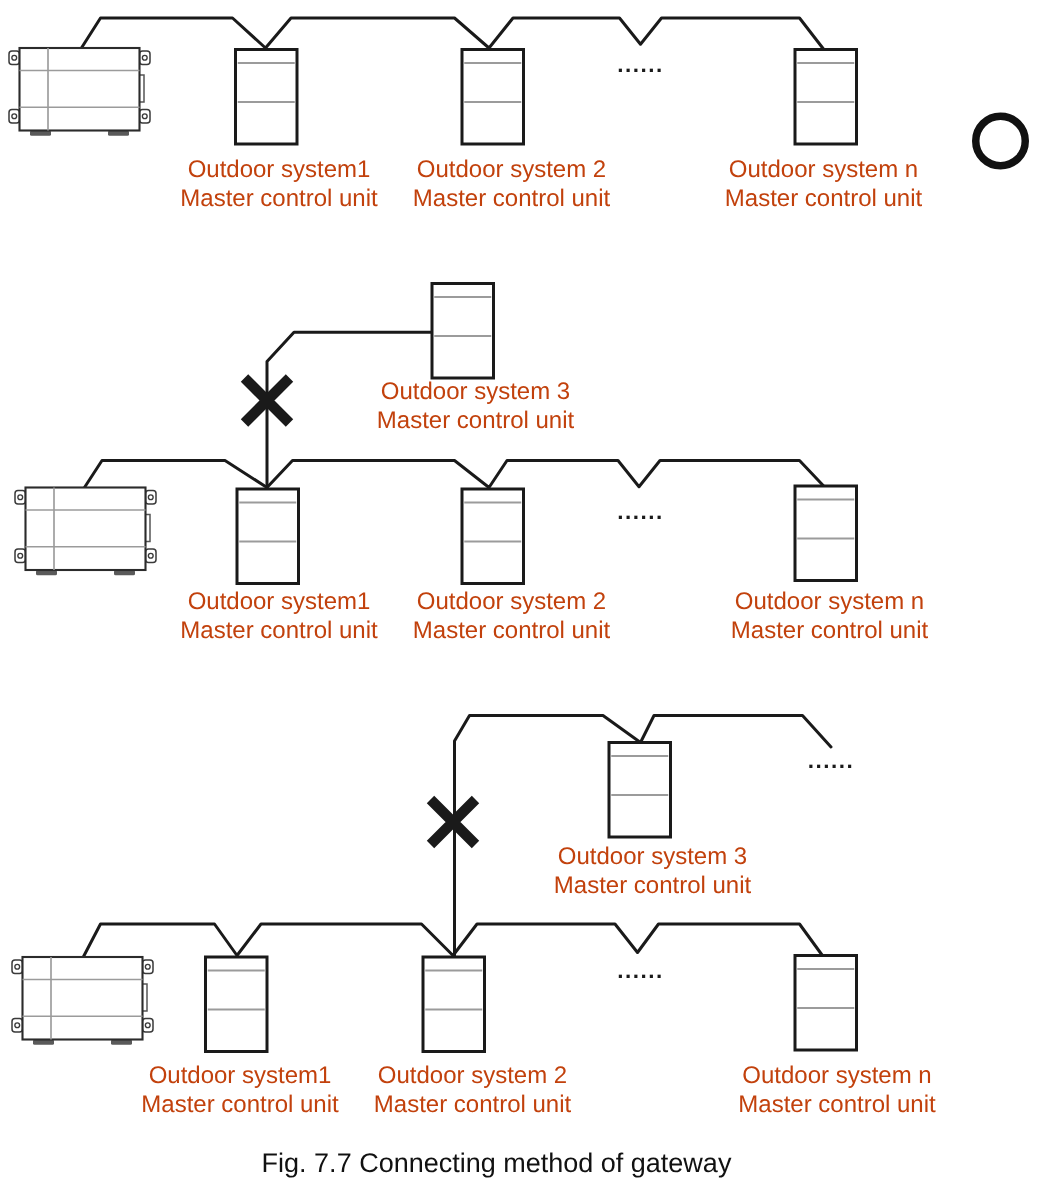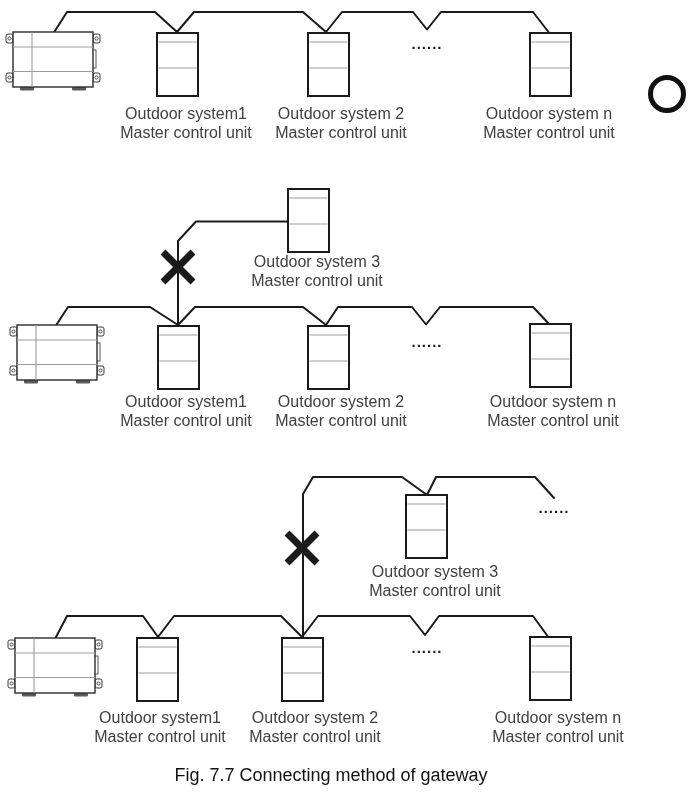--- a/index.html
+++ b/index.html
@@ -19,21 +19,21 @@
   .gw-line{stroke:#9b9b9b;stroke-width:1.1;}
   .ear{fill:#ffffff;stroke:#3a3a3a;stroke-width:1;}
   .earhole{fill:none;stroke:#3a3a3a;stroke-width:0.9;}
   .bump{fill:#ffffff;stroke:#555555;stroke-width:1;}
   .foot{fill:#5a5a5a;}
   .xmark{fill:none;stroke:#1a1a1a;stroke-width:7;stroke-linecap:butt;}
   .circle-marker{fill:none;stroke:#111111;stroke-width:5;}
   .lbl{
     position:absolute;transform:translateX(-50%);
     text-align:center;white-space:nowrap;
-    font-size:16px;line-height:19px;color:#404040;
+    font-size:16px;line-height:19px;color:#c2410c;
   }
   .dots{
     position:absolute;transform:translateX(-50%);
     font-size:15px;line-height:15px;font-weight:700;letter-spacing:1px;
     color:#1a1a1a;white-space:nowrap;
   }
   .caption{
     position:absolute;transform:translateX(-50%);
     font-size:18px;line-height:22px;color:#111111;white-space:nowrap;
   }

